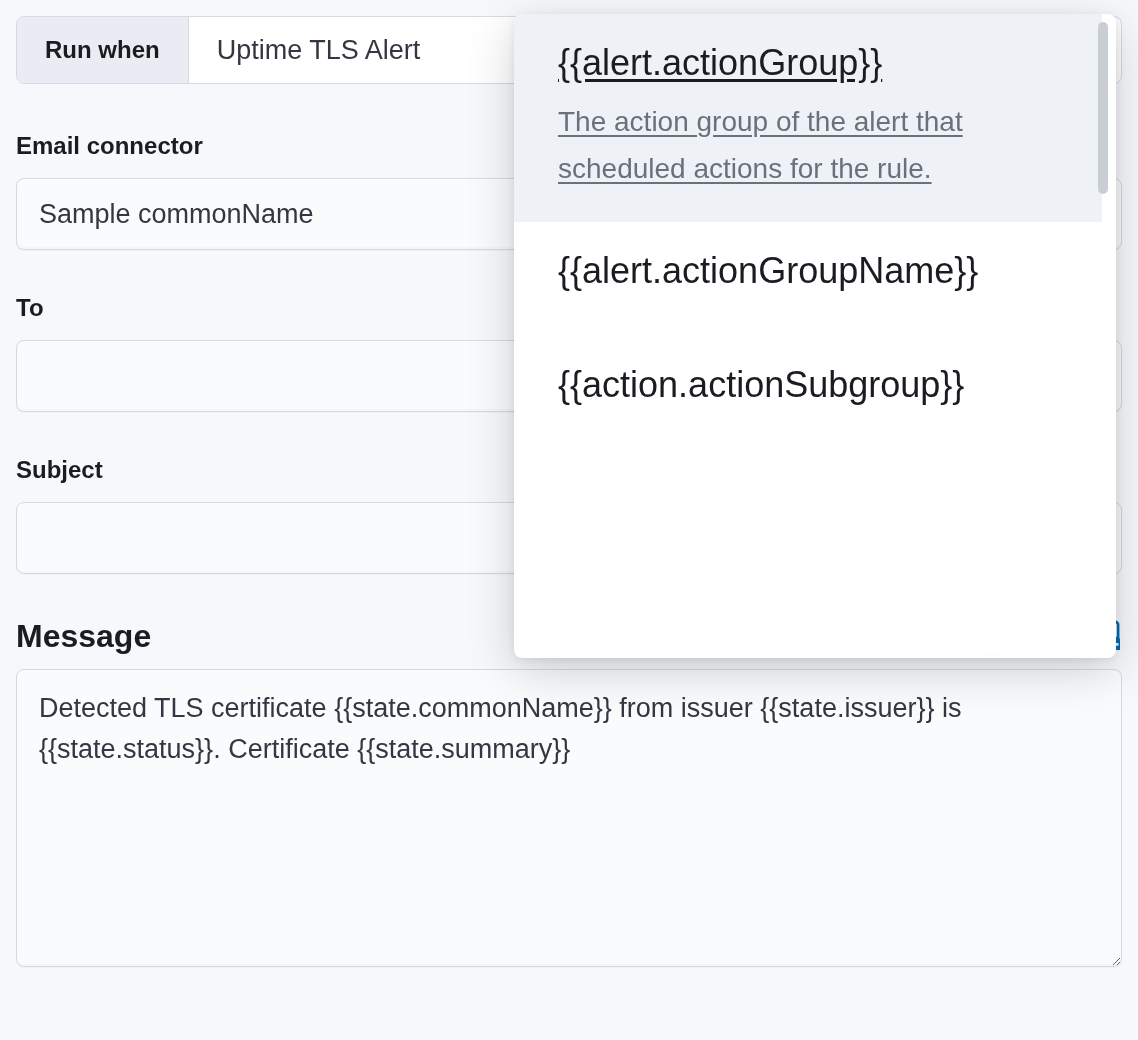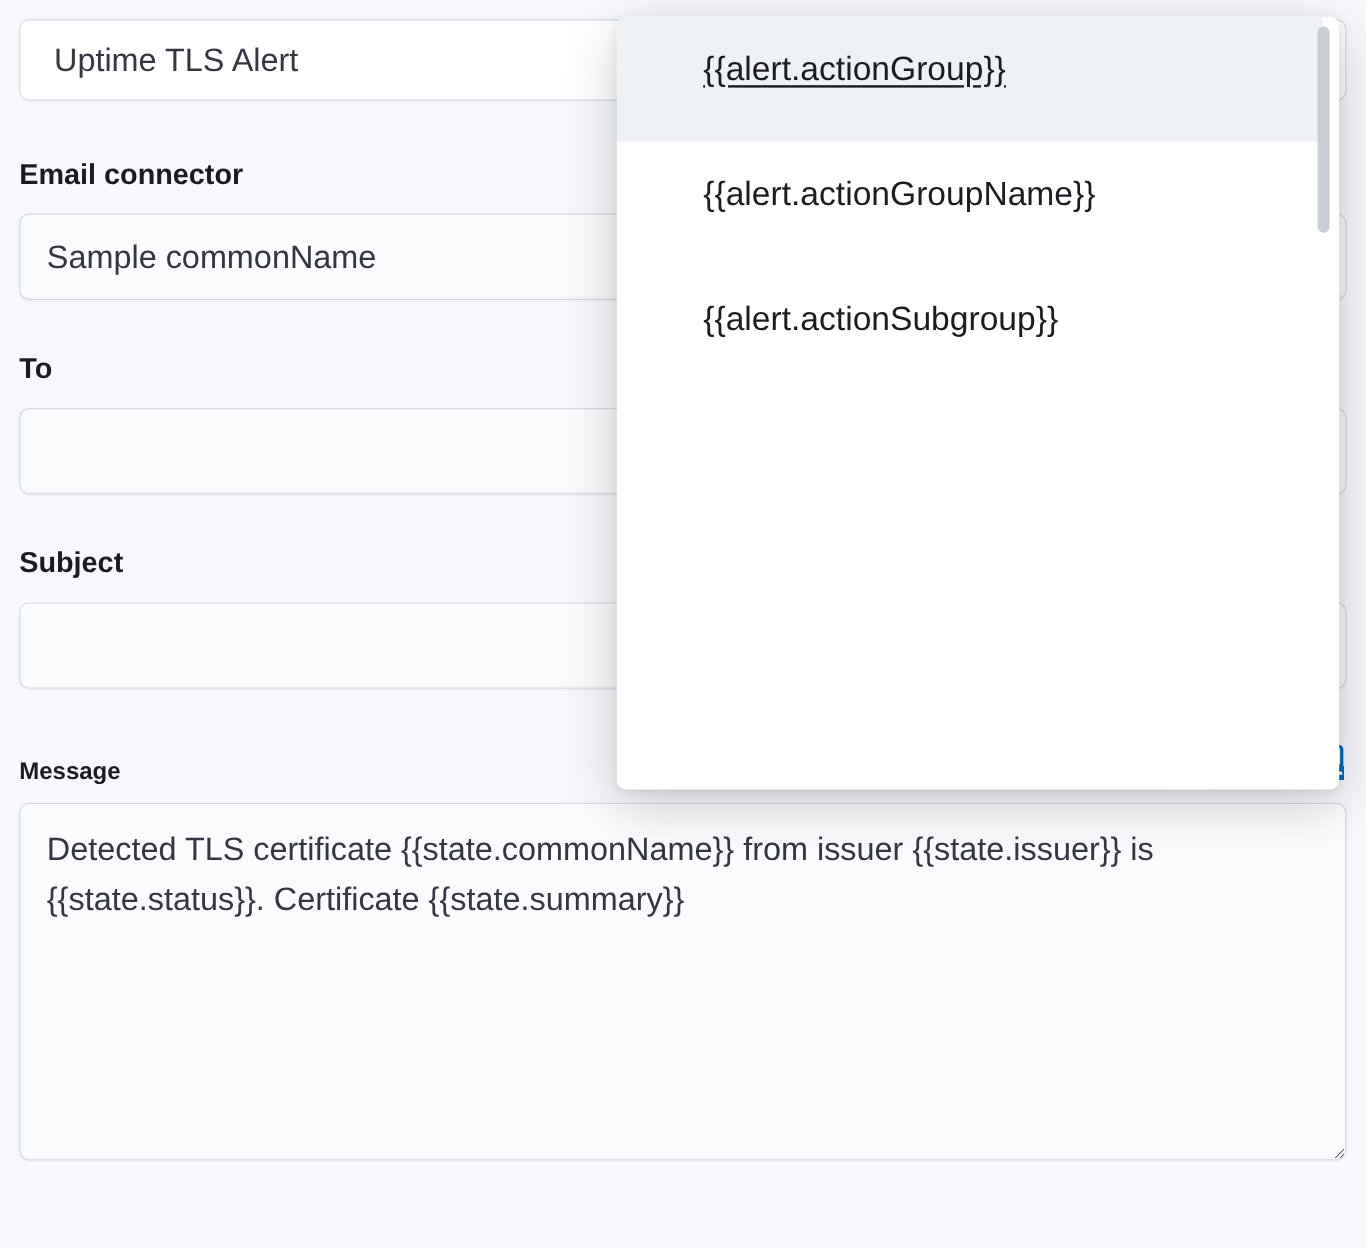--- a/index.html
+++ b/index.html
@@ -78,21 +78,21 @@
       line-height: 1.5;
     }
     
     .msg-header {
       display: flex;
       justify-content: space-between;
       align-items: flex-end;
       margin-bottom: 14px;
     }
     .msg-label {
-      font-size: 20px;
+      font-size: 32px;
       font-weight: 700;
       color: #1a1c21;
     }
     .var-btn {
       background: transparent;
       border: none;
       cursor: pointer;
       padding: 2px;
       position: relative;
     }
@@ -114,25 +114,24 @@
       overflow-y: hidden;
       padding-right: 14px;
     }
     .popover-item {
       padding: 28px 36px 30px 44px;
     }
     .popover-item.selected {
       background: #eef2f7;
     }
     .pi-title {
-      font-size: 28px;
+      font-size: 36px;
       font-weight: 400;
       color: #1a1c21;
       margin-bottom: 14px;
-      margin-left: 28px;
     }
     .pi-desc {
       font-size: 28px;
       color: #6a717d;
       line-height: 1.68;
     }
     .popover-item.selected .pi-title,
     .popover-item.selected .pi-desc {
       text-decoration: underline;
       text-underline-offset: 4px;
@@ -158,20 +157,21 @@
       border-top: 16px solid #fff;
       filter: drop-shadow(0 2px 2px rgba(0,0,0,0.08));
     }
   </style>
 </head>
 <body>
 
 <div class="panel">
 
   <div class="runwhen-row">
+    <div class="runwhen-label">Run when</div>
     <div class="runwhen-value">Uptime TLS Alert</div>
   </div>
 
   <div class="field-block">
     <div class="field-label">Email connector</div>
     <div class="select-input">
       <span>Sample commonName</span>
     </div>
   </div>
 
@@ -204,23 +204,24 @@
       <textarea class="textarea-input" style="">Detected TLS certificate {{state.commonName}} from issuer {{state.issuer}} is {{state.status}}. Certificate {{state.summary}}</textarea>
     </div>
   </div>
 
 </div>
 
 <div class="popover">
   <div class="popover-inner">
     <div class="popover-item selected">
       <div class="pi-title">{{alert.actionGroup}}</div>
+      <div class="pi-desc">The action group of the alert that scheduled actions for the rule.</div>
     </div>
     <div class="popover-item">
       <div class="pi-title">{{alert.actionGroupName}}</div>
     </div>
     <div class="popover-item">
-      <div class="pi-title">{{alert.actionSubgroup}}</div>
+      <div class="pi-title">{{action.actionSubgroup}}</div>
     </div>
   </div>
   <div class="popover-scroll"></div>
   <div class="popover-arrow"></div>
 </div>
 
 </body></html>

